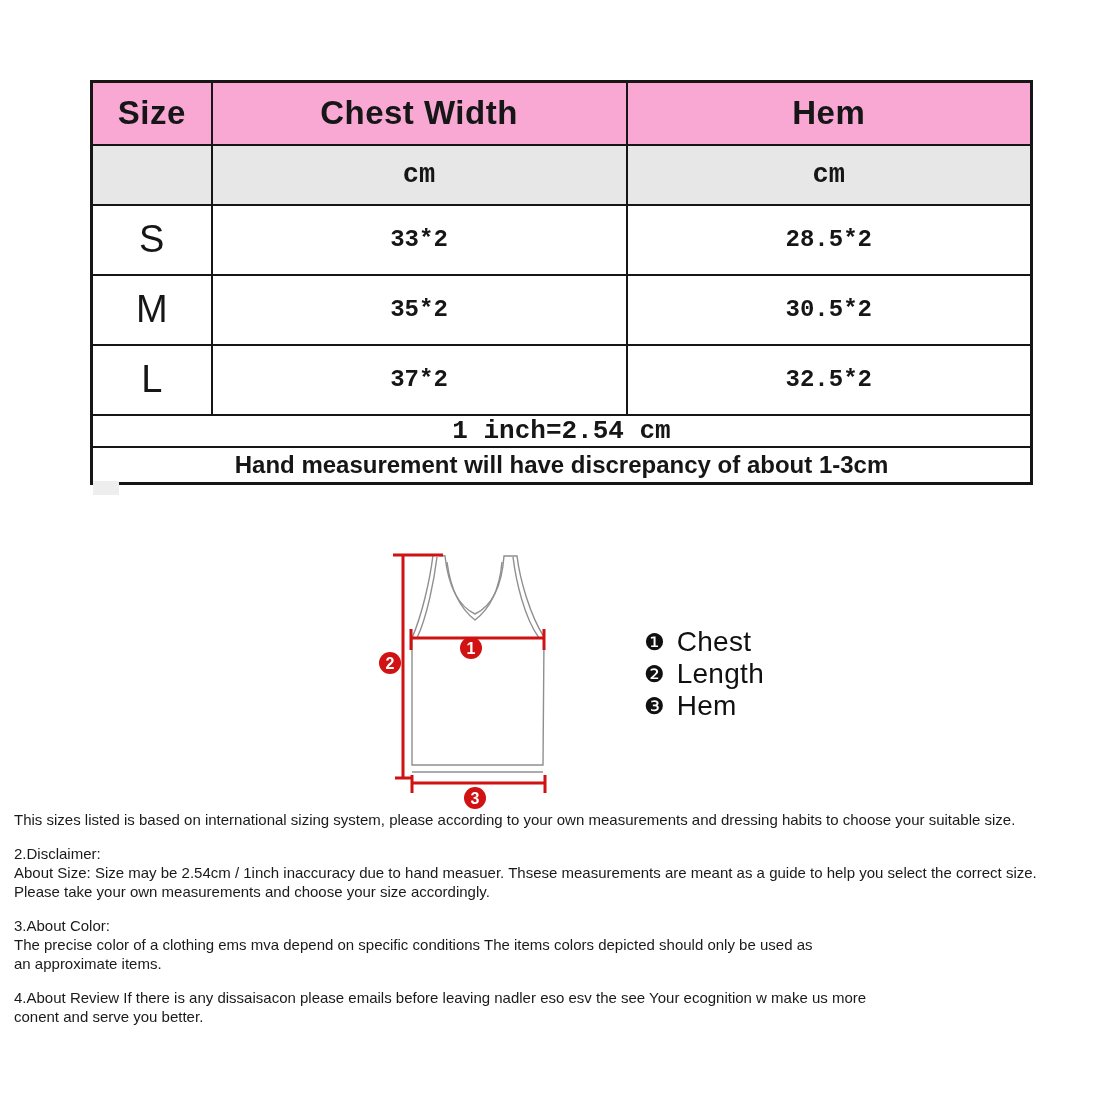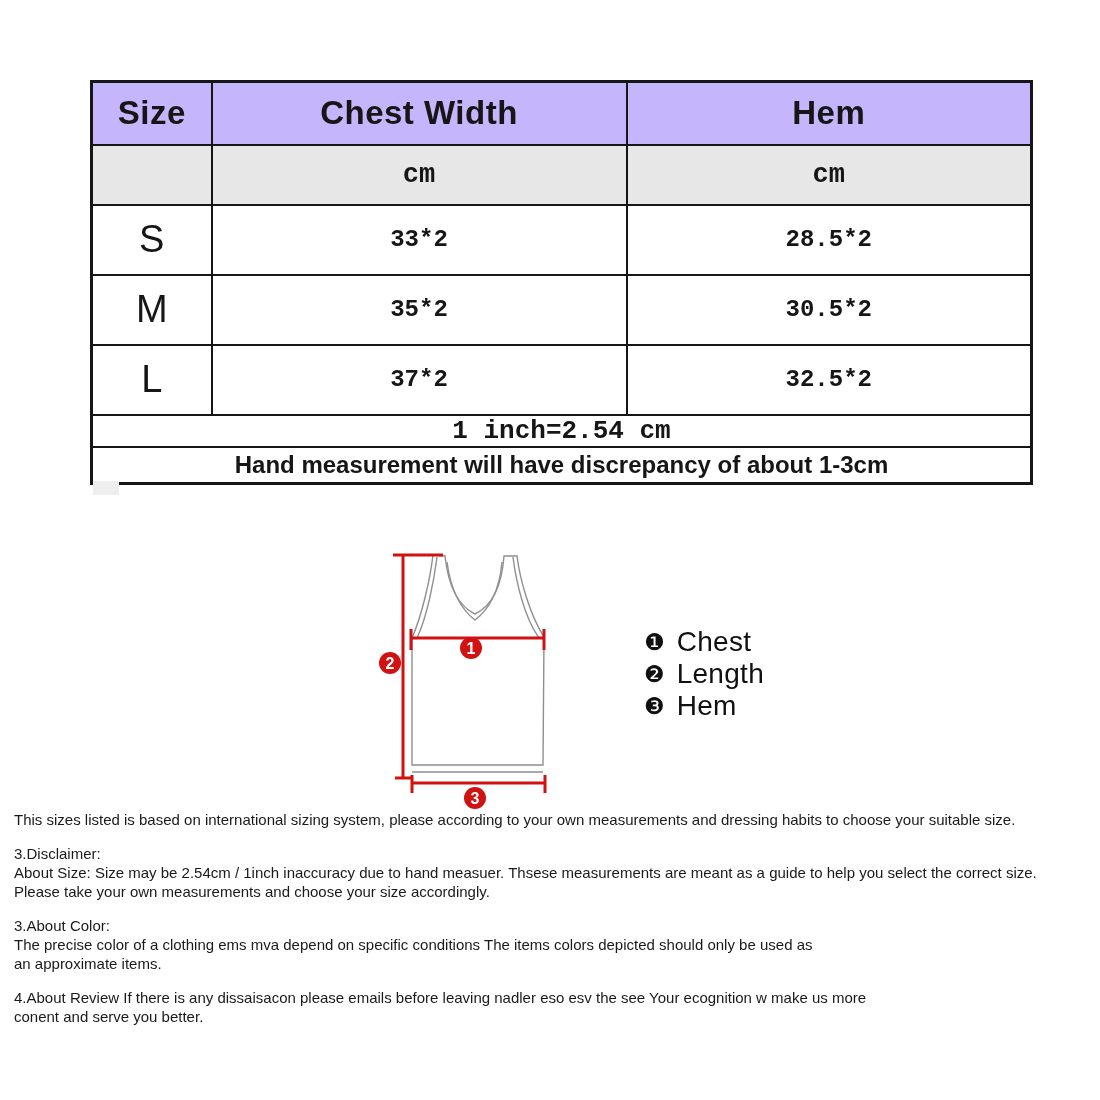--- a/index.html
+++ b/index.html
@@ -9,21 +9,21 @@
   
   .size-table {
     position:absolute; left:90px; top:80px; width:940px;
     border-collapse:collapse; table-layout:fixed; z-index:1;
     border:3px solid #161616;
   }
   .size-table th, .size-table td {
     border:2px solid #161616; text-align:center; vertical-align:middle; padding:0;
     overflow:hidden;
   }
-  tr.hdr-row { height:63px; background:#c4b5fd; }
+  tr.hdr-row { height:63px; background:#f9a8d4; }
   tr.hdr-row th { font-family:"Liberation Sans", sans-serif; font-weight:bold; font-size:33px; letter-spacing:0.5px; }
   tr.unit-row { height:60px; background:#e7e7e7; }
   tr.unit-row td { font-family:"Liberation Mono", monospace; font-weight:bold; font-size:27px; }
   tr.data-row { height:70px; background:#ffffff; }
   tr.data-row td.size-cell { font-family:"Liberation Sans", sans-serif; font-weight:normal; font-size:38px; }
   tr.data-row td.val-cell  { font-family:"Liberation Mono", monospace; font-weight:bold; font-size:24px; }
   tr.note-row-1 { height:29px; }
   tr.note-row-1 td { font-family:"Liberation Mono", monospace; font-weight:bold; font-size:26px; }
   tr.note-row-2 { height:37px; }
   tr.note-row-2 td { font-family:Liberation Sans, sans-serif; font-weight:bold; font-size:24px; }
@@ -132,21 +132,21 @@
     <span class="legend-bullet">❸</span>
     <span class="legend-label">Hem</span>
   </div>
 </div>
 
 <div class="notes">
   <div class="note-section">
     <div class="note-line">This sizes listed is based on international sizing system, please according to your own measurements and dressing habits to choose your suitable size.</div>
   </div>
   <div class="note-section">
-    <div class="note-line">3.Disclaimer:</div>
+    <div class="note-line">2.Disclaimer:</div>
     <div class="note-line">About Size: Size may be 2.54cm / 1inch inaccuracy due to hand measuer. Thsese measurements are meant as a guide to help you select the correct size.</div>
     <div class="note-line">Please take your own measurements and choose your size accordingly.</div>
   </div>
   <div class="note-section">
     <div class="note-line">3.About Color:</div>
     <div class="note-line">The precise color of a clothing ems mva depend on specific conditions The items colors depicted should only be used as</div>
     <div class="note-line">an approximate items.</div>
   </div>
   <div class="note-section">
     <div class="note-line">4.About Review If there is any dissaisacon please emails before leaving nadler eso esv the see Your ecognition w make us more</div>

